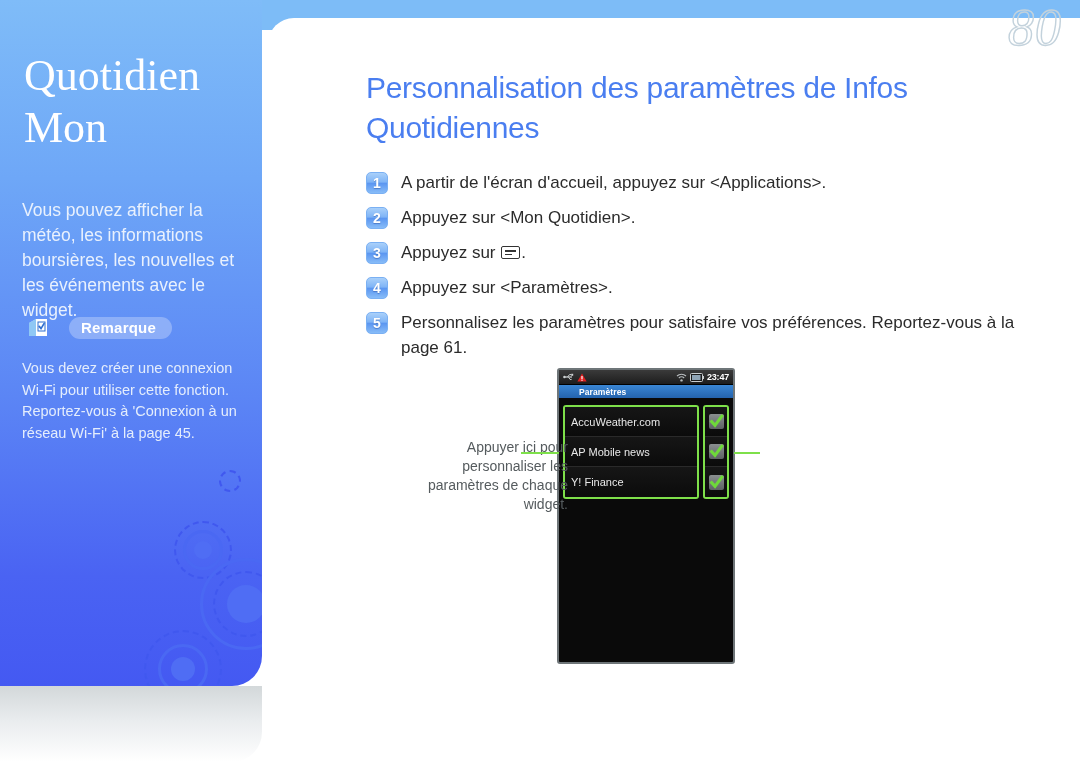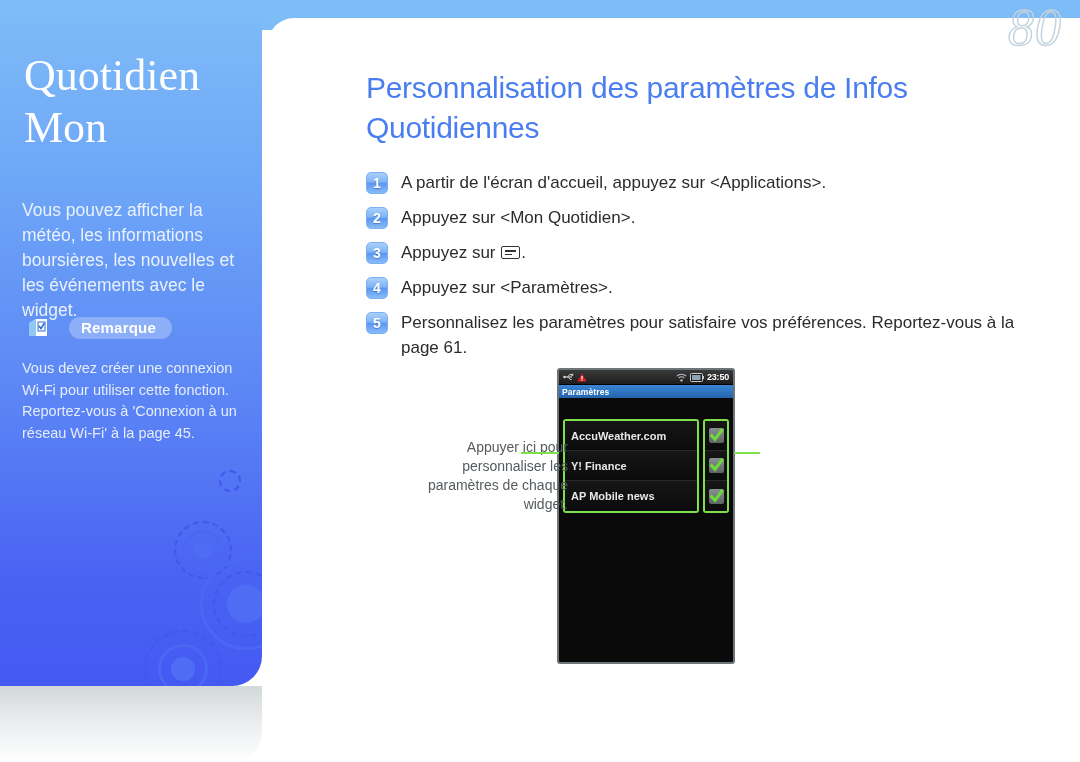--- a/index.html
+++ b/index.html
@@ -119,24 +119,24 @@
     display:flex; align-items:center; padding:0 4px;
     border-bottom:1px solid #000;
   }
   .sb-left { display:flex; align-items:center; gap:3px; }
   .sb-right { margin-left:auto; display:flex; align-items:center; gap:3px; }
   .clock { color:#fff; font-size:9px; font-weight:bold; letter-spacing:-.2px; }
   .titlebar {
     height:13px; width:100%;
     background:linear-gradient(to bottom,#3a86d4,#2463ad);
     color:#ffffff; font-size:8.5px; font-weight:bold;
-    display:flex; align-items:center; padding-left:3px;
+    display:flex; align-items:center; padding-left:20px;
     letter-spacing:.1px;
   }
-  .listarea { position:relative; padding:21px 4px 0 4px; display:flex; gap:4px;font-weight:bold; }
+  .listarea { position:relative; padding:7px 4px 0 4px; display:flex; gap:4px; }
   .list-col {
     flex:1; border:2px solid #7ee04a; border-radius:3px;
     background:#0d0d0d; overflow:hidden;
   }
   .row {
     height:30px; display:flex; align-items:center; padding-left:6px;
     color:#e8e8e8; font-size:11px;
     border-bottom:1px solid #2a2a2a;
     background:linear-gradient(to bottom,#161616,#0b0b0b);
   }
@@ -270,31 +270,31 @@
         <svg width="11" height="9" viewBox="0 0 11 9">
           <path d="M1 3 A6.5 6.5 0 0 1 10 3" stroke="#b9bec0" stroke-width="1.1" fill="none"></path>
           <path d="M2.8 5 A4 4 0 0 1 8.2 5" stroke="#b9bec0" stroke-width="1.1" fill="none"></path>
           <circle cx="5.5" cy="7.4" r="1.2" fill="#b9bec0"></circle>
         </svg>
         <svg width="14" height="9" viewBox="0 0 14 9">
           <rect x="0.5" y="0.5" width="12" height="8" rx="1" fill="#1a1a1a" stroke="#c9cdcf" stroke-width="1"></rect>
           <rect x="12.8" y="3" width="1.2" height="3" fill="#c9cdcf"></rect>
           <rect x="2" y="2" width="8.5" height="5" fill="#8fa4b5"></rect>
         </svg>
-        <span class="clock">23:50</span>
+        <span class="clock">23:47</span>
       </span>
     </div>
 
     <div class="titlebar">Paramètres</div>
 
     <div class="listarea">
       <div class="list-col">
         <div class="row">AccuWeather.com</div>
+        <div class="row">AP Mobile news</div>
         <div class="row">Y! Finance</div>
-        <div class="row">AP Mobile news</div>
       </div>
       <div class="chk-col">
         <div class="chk-row">
           <span class="checkbox">
             <svg width="15" height="15" viewBox="0 0 15 15" style="position:absolute;left:0;top:0">
               <path d="M2.6 7.6 L6 11.4 L12.8 2.2" stroke="#6ed93a" stroke-width="3.1" fill="none" stroke-linecap="square"></path>
             </svg>
           </span>
         </div>
         <div class="chk-row">

